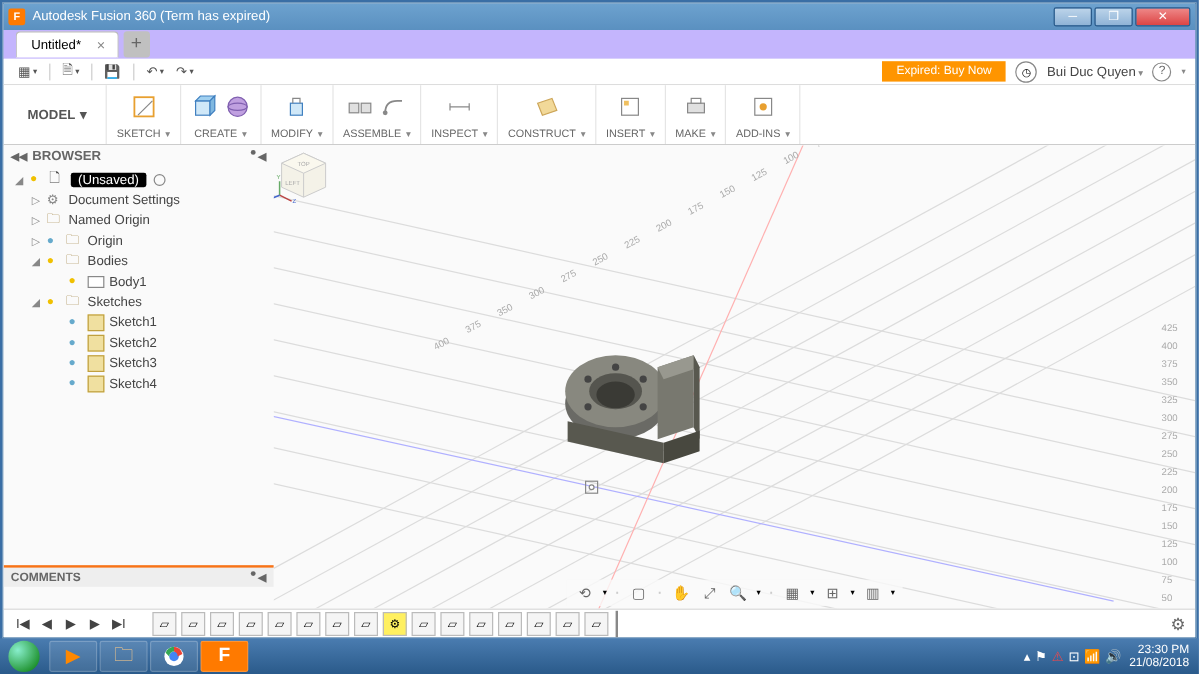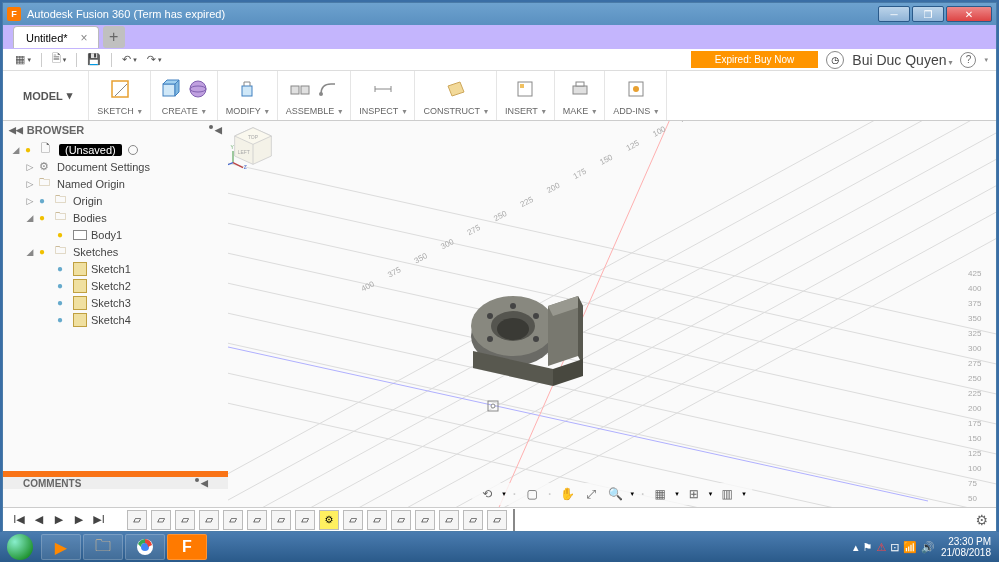--- a/index.html
+++ b/index.html
@@ -19,23 +19,23 @@
 .tabbar { height: 24px; background: #c4b5fd; display: flex; align-items: center; padding-left: 10px; }
 .doc-tab { height: 22px; background: #fff; border-radius: 4px 4px 0 0; padding: 0 30px 0 12px; font-size: 11px; display:flex; align-items:center; position:relative; border:1px solid #bbb; border-bottom:none;}
 .doc-tab .close-x { position:absolute; right:10px; font-size:12px; color:#888;}
 .new-tab { width:22px; height:22px; background:#c0c0c0; display:flex; align-items:center; justify-content:center; margin-left:4px; border-radius:3px; color:#666;}
 
 
 .quickbar { height: 22px; background: #fff; border-bottom:1px solid #ddd; display:flex; align-items:center; padding:0 8px; gap:2px; font-size:11px;}
 .qb-item { padding:0 4px; display:flex; align-items:center; gap:2px; color:#555;}
 .qb-sep { width:1px; height:14px; background:#ccc; margin:0 4px;}
 .qb-right { margin-left:auto; display:flex; align-items:center; gap:8px;}
-.qb-expired { background:#ff9500; color:#fff; padding:3px 24px; font-size:10px;margin-left:40px;}
+.qb-expired { background:#ff9500; color:#fff; padding:3px 12px; font-size:10px;margin-left:40px;}
 .qb-clock { width:18px; height:18px; border:1.5px solid #888; border-radius:50%; display:flex; align-items:center; justify-content:center; font-size:9px;}
-.qb-user { font-size:14px; color:#444;}
+.qb-user { font-size:11px; color:#444;}
 .qb-help { width:16px; height:16px; border:1.5px solid #888; border-radius:50%; display:flex; align-items:center; justify-content:center; font-size:10px; color:#666;}
 
 
 .ribbon { height: 50px; background: #fff; border-bottom:1px solid #ccc; display:flex; align-items:stretch; padding:0 4px;}
 .ribbon-group { display:flex; flex-direction:column; align-items:center; justify-content:flex-end; padding:2px 8px; border-right:1px solid #e5e5e5;}
 .ribbon-group.first { justify-content:center;}
 .ribbon-icons { display:flex; gap:6px; align-items:center; height:30px;}
 .ribbon-icon { width:22px; height:22px; display:flex; align-items:center; justify-content:center;}
 .ribbon-label { font-size:9px; color:#666; display:flex; align-items:center; gap:2px; height:14px;}
 .model-btn { font-size:11px; color:#555; font-weight:bold; padding:0 8px; display:flex; align-items:flex-end; gap:4px;}
@@ -56,21 +56,21 @@
 .tree-row .icon-folder { width:14px; color:#a08040;}
 .tree-row .icon-gear { width:14px; color:#888;}
 .tree-row .icon-sketch { width:14px; height:14px; background:#f0e0a0; border:1px solid #c0a040; display:inline-block;}
 .tree-row .icon-body { width:14px; height:10px; background:#fff; border:1px solid #888; display:inline-block;}
 .tree-row.root .name { background:#000000; color:#fff; padding:0 6px; border-radius:2px;}
 .tree-row .radio { width:10px; height:10px; border:1px solid #888; border-radius:50%; margin-left:2px;}
 .indent1 { padding-left:18px;}
 .indent3 { padding-left:50px;}
 
 
-.comments-bar { position:absolute; bottom:18px; left:0; width:225px; height:18px; background:#eee; border-top:6px solid #f97316; display:flex; align-items:center; padding:0 20px; font-size:10px; color:#666; font-weight:bold;text-align:center;}
+.comments-bar { position:absolute; bottom:18px; left:0; width:225px; height:18px; background:#eee; border-top:2px solid #f97316; display:flex; align-items:center; padding:0 6px; font-size:10px; color:#666; font-weight:bold;text-align:center;}
 .comments-bar .collapse { margin-left:auto; display:flex; gap:2px;}
 
 
 .viewport { flex:1; position:relative; background:#fafafa; overflow:hidden;}
 .viewport svg { position:absolute; top:0; left:0;}
 .viewcube { position:absolute; top:8px; right:12px; width:50px; height:50px;}
 
 
 .navbar { position:absolute; bottom:2px; left:50%; transform:translateX(-50%); display:flex; gap:6px; align-items:center; background:rgba(250,250,250,0.8); padding:2px 6px;}
 .nav-item { width:18px; height:18px; display:flex; align-items:center; justify-content:center; font-size:12px; color:#666;}

